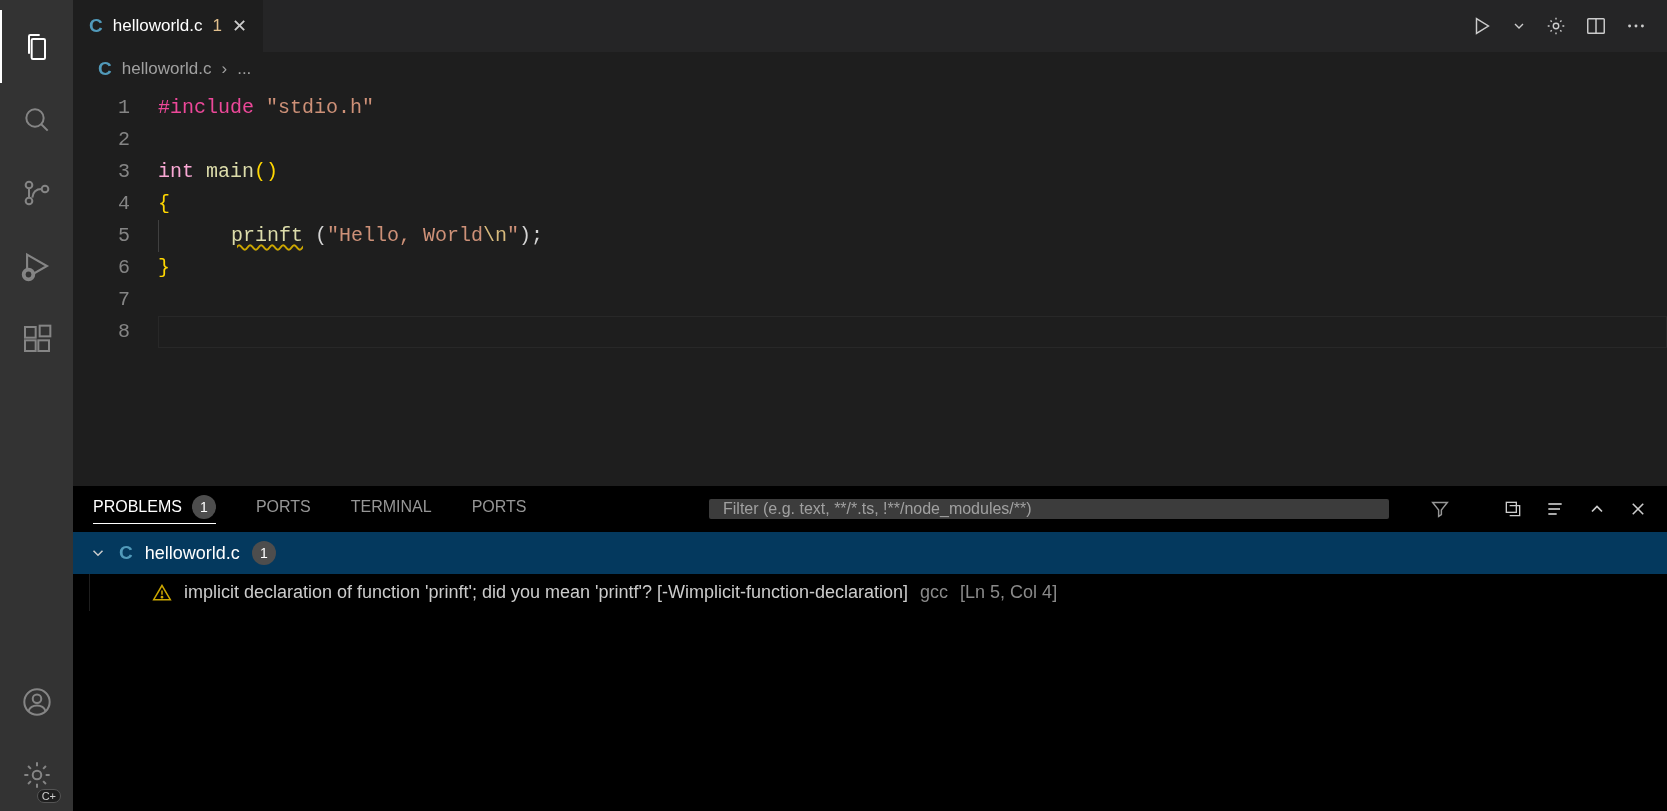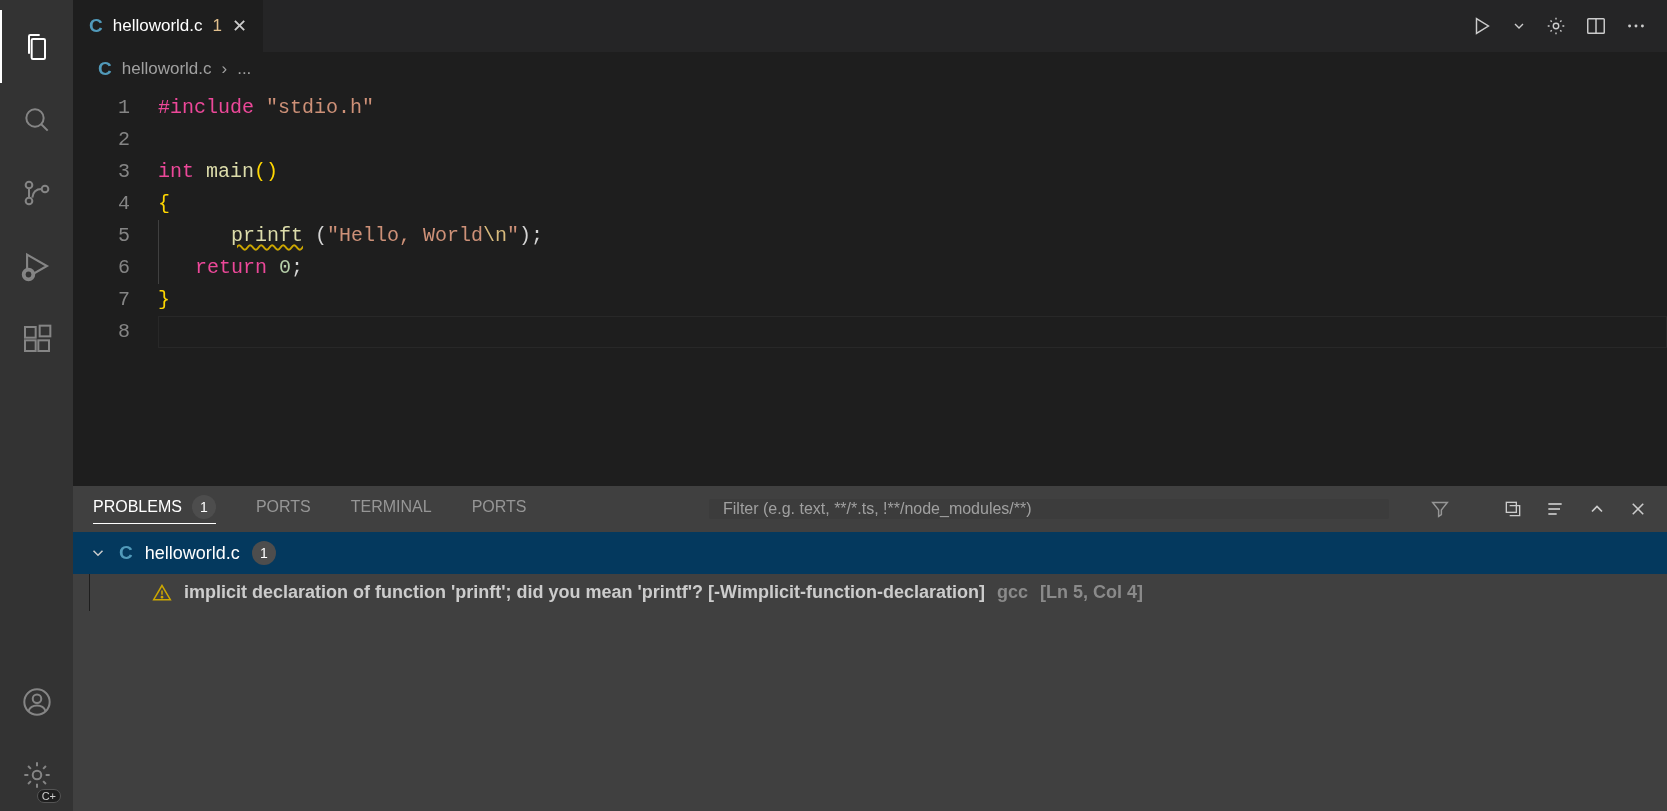--- a/index.html
+++ b/index.html
@@ -19,38 +19,38 @@
 .tab-actions { margin-left:auto; display:flex; align-items:center; gap:18px; padding:0 20px; color:#cccccc; }
 .breadcrumb { height:34px; display:flex; align-items:center; padding-left:25px; gap:10px; color:#a0a0a0; font-size:17px; }
 .breadcrumb .chev { color:#a0a0a0; }
 .editor { flex:1; display:flex; font-family:Consolas,"Courier New",monospace; font-size:20px; line-height:32px; padding-top:6px; position:relative; }
 .gutter { width:85px; text-align:right; padding-right:28px; color:#858585; }
 .gutter div { height:32px; }
 .code { flex:1; position:relative; }
 .code-line { height:32px; white-space:pre; }
 .code-line.current { background:#28282800; }
 .editor .cursor-line { position:absolute; left:0; right:0; height:32px; top:224px; border:1px solid #282828; }
-.tok-directive{color:#ec4899;} .tok-str{color:#ce9178;} .tok-kw{color:#ec4899;} .tok-fn{color:#dcdcaa;text-align:right;} .tok-num{color:#b5cea8;} .tok-text{color:#d4d4d4;} .tok-brace{color:#ffd700;} .tok-esc{color:#d7ba7d;}
+.tok-directive{color:#ec4899;} .tok-str{color:#ce9178;} .tok-kw{color:#f9a8d4;} .tok-fn{color:#dcdcaa;text-align:right;} .tok-num{color:#b5cea8;} .tok-text{color:#d4d4d4;} .tok-brace{color:#ffd700;} .tok-esc{color:#d7ba7d;}
 .squiggle { text-decoration:underline wavy #cca700; text-decoration-thickness:1.5px; text-underline-offset:3px;margin-left:36px; }
 .guide { border-left:1px solid #404040; display:inline-block; height:32px; vertical-align:top; }
 
-.panel { height:325px; display:flex; flex-direction:column; background:#404040;}
+.panel { height:325px; display:flex; flex-direction:column; background:#000000;}
 .panel-tabs { height:46px; display:flex; align-items:center; gap:40px; padding:0 20px; font-size:16px; color:#969696; }
 .panel-tabs .pt { cursor:pointer; display:flex; align-items:center; gap:10px; padding-bottom:4px; white-space:nowrap; }
 .panel-tabs .pt.active { color:#ffffff; border-bottom:1px solid #ffffff; }
 .badge { background:#4d4d4d; color:#ffffff; border-radius:12px; min-width:24px; height:24px; display:inline-flex; align-items:center; justify-content:center; font-size:14px; padding:0 8px; }
 .filter-wrap { flex:1; display:flex; align-items:center; }
 .filter { flex:1; background:#3c3c3c; border:none; color:#cccccc; font-size:16px; height:20px; padding:0 12px 0 14px; border-radius:2px; max-width:680px; margin-left:auto; }
 .filter::placeholder { color:#a0a0a0; }
 .panel-actions { display:flex; align-items:center; gap:22px; color:#cccccc; margin-left:12px; }
 
 .problems-body { flex:1; overflow:auto; }
 .file-row { height:42px; display:flex; align-items:center; gap:12px; padding-left:16px; background:#04395e; color:#ffffff; font-size:18px; }
 .file-row .twisty { color:#cccccc; }
-.problem-row { display:flex; align-items:center; gap:12px; padding:8px 0 8px 62px; font-size:18px; border-left:1px solid #1e1e1e; margin-left:16px;font-weight:bold; }
+.problem-row { display:flex; align-items:center; gap:12px; padding:8px 0 8px 62px; font-size:18px; border-left:1px solid #1e1e1e; margin-left:16px; }
 .problem-row .msg { color:#cccccc; }
 .problem-row .src { color:#8a8a8a; }
 .problem-row .loc { color:#8a8a8a; }
 .c-lang-icon { color:#519aba; font-weight:700; font-size:19px; font-family:Arial,sans-serif; }
 svg { display:block; }
 </style>
 </head>
 <body>
 
 <div class="app">
@@ -173,21 +173,20 @@
         <div>7</div>
         <div>8</div>
       </div>
       <div class="code">
         <div class="cursor-line"></div>
         <div class="code-line"><span class="tok-directive">#include</span><span class="tok-text"> </span><span class="tok-str">"stdio.h"</span></div>
         <div class="code-line"></div>
         <div class="code-line"><span class="tok-kw">int</span><span class="tok-text"> </span><span class="tok-fn">main</span><span class="tok-brace">()</span></div>
         <div class="code-line"><span class="tok-brace">{</span></div>
         <div class="code-line"><span class="guide"></span><span class="tok-text">   </span><span class="tok-fn squiggle">prinft</span><span class="tok-text"> (</span><span class="tok-str">"Hello, World</span><span class="tok-esc">\n</span><span class="tok-str">"</span><span class="tok-text">);</span></div>
-        <div class="code-line"><span class="guide"></span><span class="tok-text">   </span><span class="tok-directive">return</span><span class="tok-text"> </span><span class="tok-num">0</span><span class="tok-text">;</span></div>
         <div class="code-line"><span class="tok-brace">}</span></div>
         <div class="code-line current"></div>
       </div>
     </div>
 
     <div class="panel">
       <div class="panel-tabs">
         <div class="pt active">
           <span>PROBLEMS</span>
           <span class="badge">1</span>

